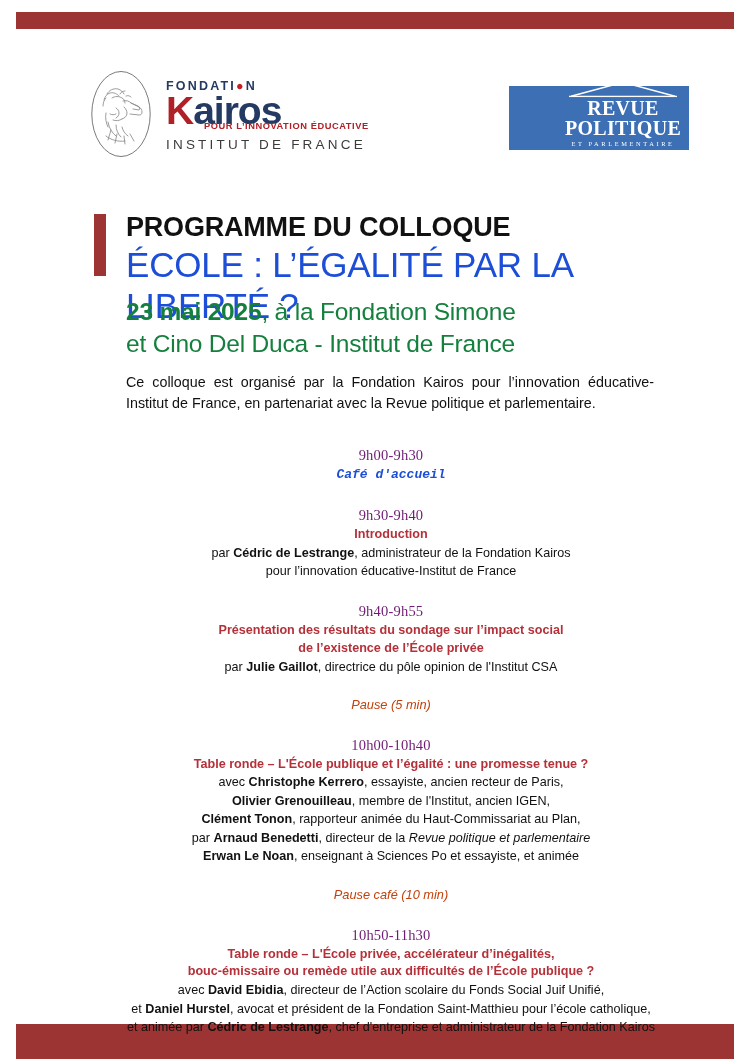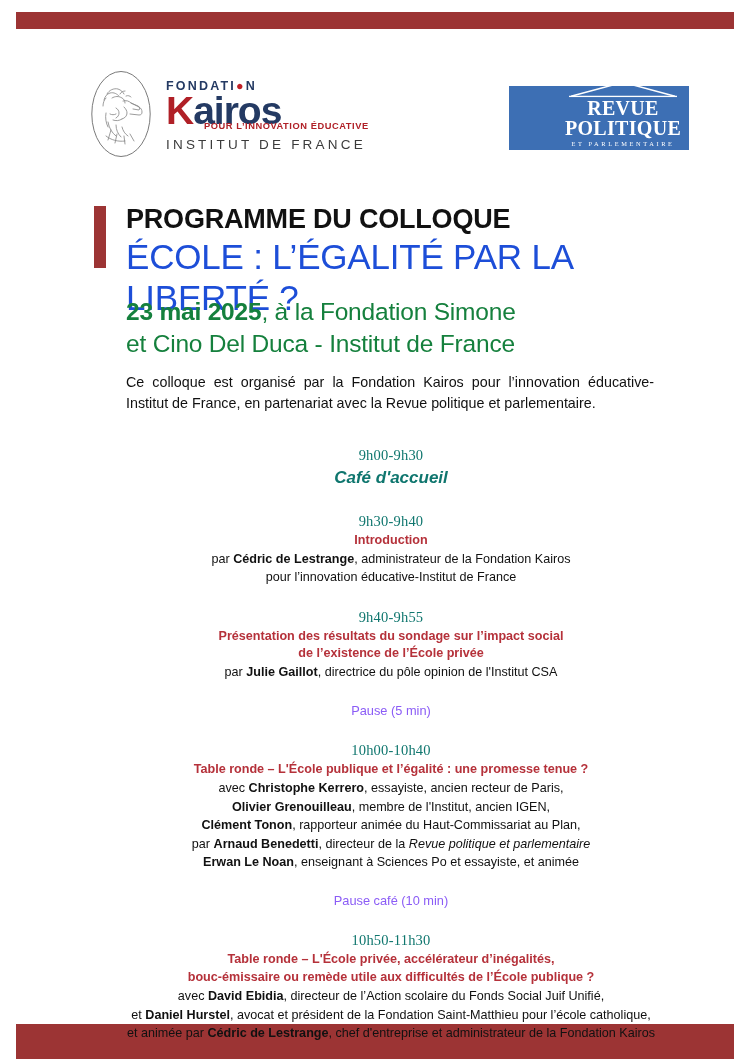--- a/index.html
+++ b/index.html
@@ -123,21 +123,21 @@
     margin: 3px auto 0; opacity: .92;
   }
   .rpp-rule2 {
     width: 108px; height: 2px; background: #ffffff;
     margin: 2px auto 0; opacity: .92;
   }
 
   
   .headline-block {
     position: absolute;
-    top: 192px;
+    top: 200px;
     left: 78px;
     width: 600px;
   }
   .headline-bar {
     position: absolute;
     left: 0;
     top: 2px;
     width: 12px;
     height: 62px;
     background: #9c3434;
@@ -193,47 +193,49 @@
     top: 433px;
     left: 60px;
     width: 630px;
     text-align: center;
   }
   .prog-item { margin-bottom: 0; }
 
   .p-time {
     font-family: "Liberation Serif", serif;
     font-size: 14.5px;
-    color: #0f766e;
+    color: #701a75;
     line-height: 1.45;
     letter-spacing: 0.2px;
   }
   .p-title-red {
     font-size: 12.6px;
     font-weight: 700;
     color: #b5313a;
     line-height: 1.42;
   }
   .p-title-black-i {
-    font-size: 17px;
+    font-size: 13px;
     font-weight: 700;
     font-style: italic;
-    color: #0f766e;
+    color: #1d4ed8;
     line-height: 1.45;
+    font-family: Liberation Mono, monospace;
   }
   .p-detail {
     font-size: 12.6px;
     color: #111111;
     line-height: 1.47;
   }
   .p-detail b { font-weight: 700; }
   .p-detail i { font-style: italic; }
   .p-pause {
     font-size: 12.8px;
-    color: #8b5cf6;
+    font-style: italic;
+    color: #c2410c;
     line-height: 1.45;
   }
   .spacer-md { height: 20px; }
 </style>
 </head>
 <body>
 
 <div id="page">
 
   <div class="band band-top"></div>

